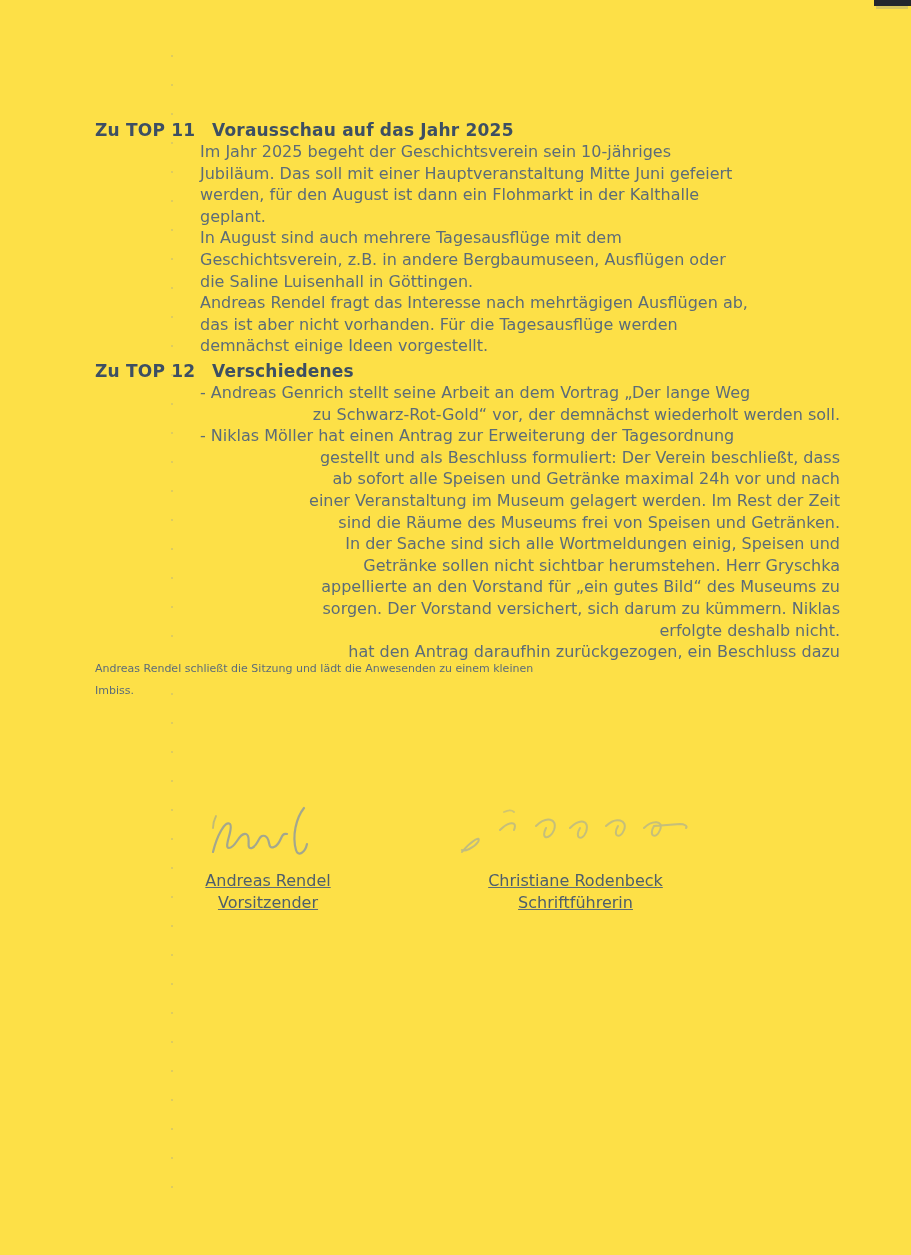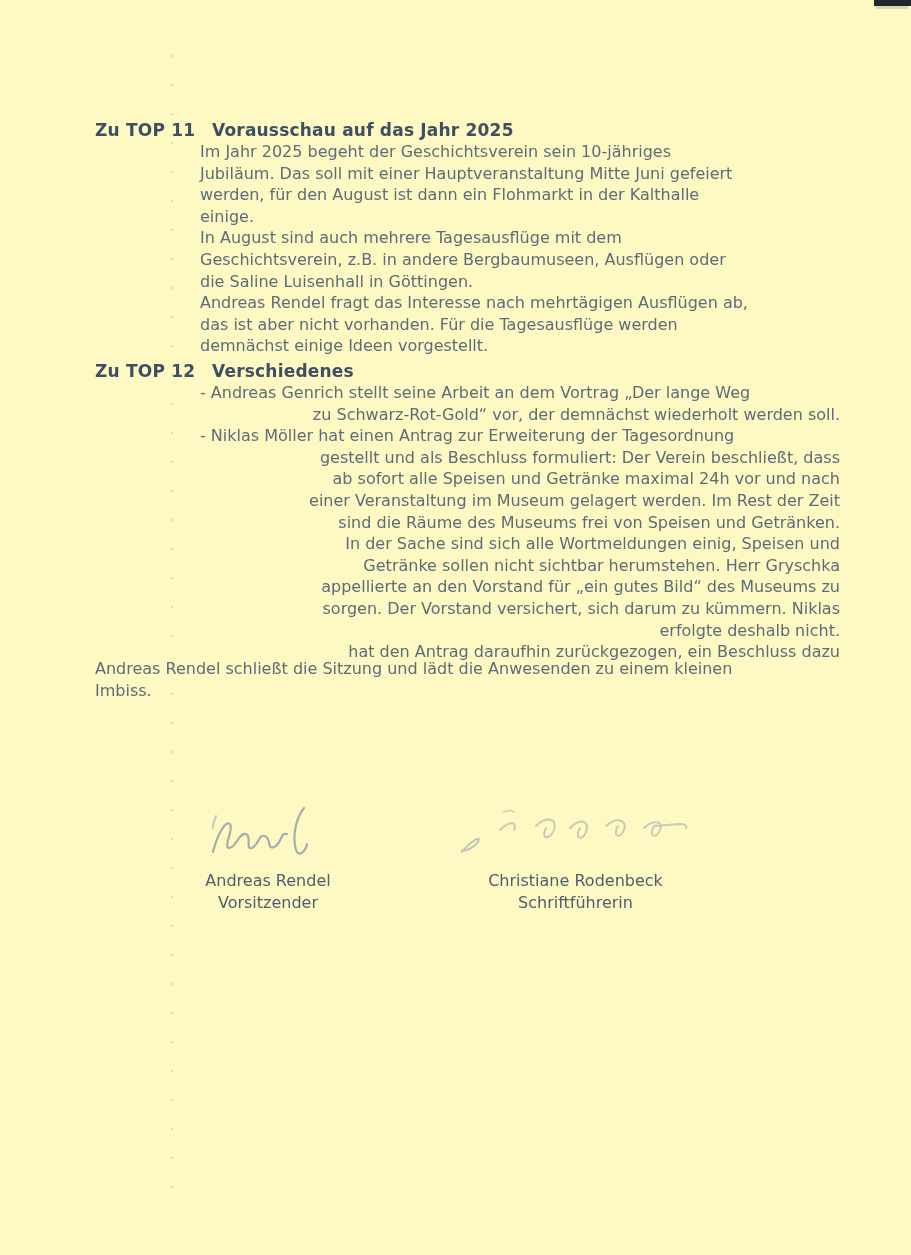--- a/index.html
+++ b/index.html
@@ -1,20 +1,20 @@
 <!DOCTYPE html>
 <html><head>
 <meta charset="utf-8">
 <style>
   html, body { margin: 0; padding: 0; background: #ffffff; }
   .page {
     position: relative;
     width: 911px;
     height: 1255px;
-    background: #fef9c3;
+    background: #fde047;
     font-family: "DejaVu Sans", "Liberation Sans", sans-serif;
     color: #5c6c79;
     overflow: hidden;
   }
 
   
   .corner-bar {
     position: absolute; top: 0; right: 0;
     width: 37px; height: 6px;
     background: #23272d;
@@ -55,26 +55,26 @@
   .lines {
     grid-column: 2;
     font-size: 16px;
     line-height: 21.6px;
   }
   .lines > div { white-space: nowrap; }
   .lines.hang > div.cont { margin-left: 13px; text-align: right; }
 
   .closing {
     position: absolute; left: 95px; top: 658px;
-    font-size: 16px; line-height: 21.6px;
+    font-size: 11px; line-height: 21.6px;
   }
   .closing > div { white-space: nowrap; }
 
   
-  .sig-block { position: absolute; text-align: center; }
+  .sig-block { position: absolute; text-align: center; text-decoration: underline; }
   #sig-left  { left: 183px; top: 790px; width: 170px; }
   #sig-right { left: 448px; top: 790px; width: 255px; }
   .sig-scrawl { display: block; margin: 0 auto; }
   .sig-name, .sig-role {
     font-size: 16px; line-height: 22px;
     color: #4e5e6c; white-space: nowrap;
   }
 </style>
 </head>
 <body>
@@ -85,21 +85,21 @@
   <div class="corner-smudge"></div>
   <div class="dots-column"></div>
 
   <div class="section" id="sec-top11">
     <div class="sec-label">Zu TOP 11</div>
     <div class="sec-title">Vorausschau auf das Jahr 2025</div>
     <div class="lines">
         <div>Im Jahr 2025 begeht der Geschichtsverein sein 10-jähriges</div>
         <div>Jubiläum. Das soll mit einer Hauptveranstaltung Mitte Juni gefeiert</div>
         <div>werden, für den August ist dann ein Flohmarkt in der Kalthalle</div>
-        <div>einige.</div>
+        <div>geplant.</div>
         <div>In August sind auch mehrere Tagesausflüge mit dem</div>
         <div>Geschichtsverein, z.B. in andere Bergbaumuseen, Ausflügen oder</div>
         <div>die Saline Luisenhall in Göttingen.</div>
         <div>Andreas Rendel fragt das Interesse nach mehrtägigen Ausflügen ab,</div>
         <div>das ist aber nicht vorhanden. Für die Tagesausflüge werden</div>
         <div>demnächst einige Ideen vorgestellt.</div>
       </div>
   </div>
 
   <div class="section" id="sec-top12">

